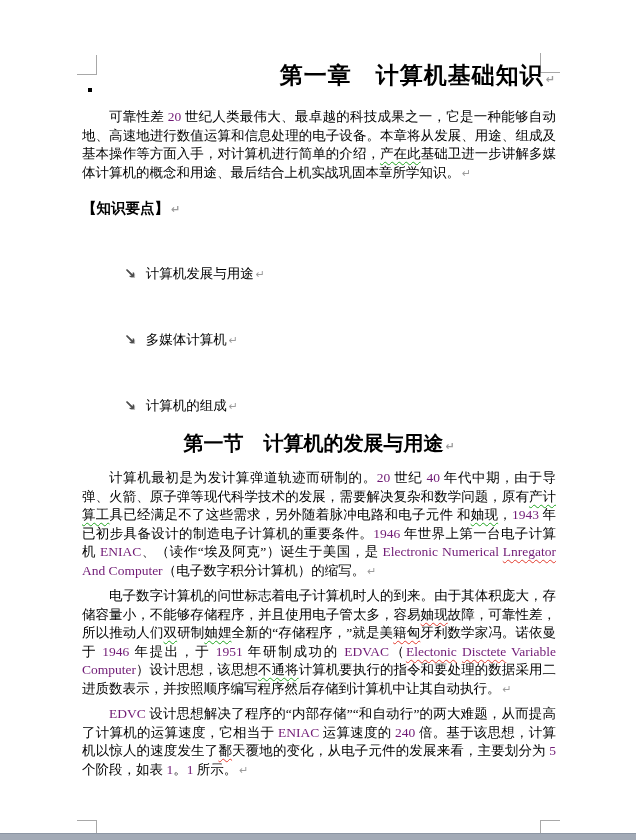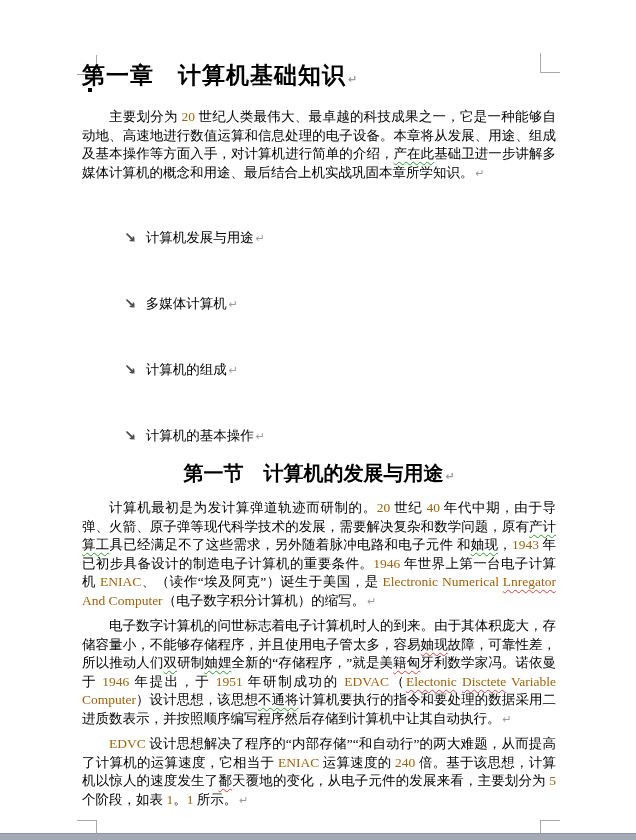--- a/index.html
+++ b/index.html
@@ -15,21 +15,21 @@
   .mark.tl{left:77px;top:55px;border-right:1px solid #a8a8a8;border-bottom:1px solid #a8a8a8;}
   .mark.tr{left:540px;top:53px;border-left:1px solid #a8a8a8;border-bottom:1px solid #a8a8a8;}
   .mark.bl{left:77px;top:820px;border-right:1px solid #a8a8a8;border-top:1px solid #a8a8a8;}
   .mark.br{left:540px;top:820px;border-left:1px solid #a8a8a8;border-top:1px solid #a8a8a8;}
   .stray-dot{position:absolute;left:88px;top:88px;width:4px;height:4px;background:#000;}
   .bottom-bar{position:absolute;left:0;bottom:0;width:636px;height:6px;background:#a2aab6;border-top:1px solid #8c96a4;}
 
   .content{position:absolute;left:82px;top:0;width:474px;}
 
   .chapter{
-    margin:60px 0 12px 0;text-align:left;font-size:23px;font-weight:bold;
+    margin:60px 0 12px 0;text-align:right;font-size:23px;font-weight:bold;
     letter-spacing:1px;line-height:32px;
   }
   .label{margin:16px 0 0 0;font-size:14.5px;font-weight:bold;line-height:19px;}
   .body{
     margin:6px 0 0 0;font-size:13.5px;line-height:18.5px;
     text-align:justify;text-decoration-skip-ink:none;
   }
   .indent{text-indent:2em;}
   .bullets{list-style:none;margin:6px 0 0 0;padding:0 0 0 42px;}
   .bullets li{font-size:13.5px;line-height:21px;margin-top:44px;}
@@ -38,21 +38,21 @@
     font-size:14px;margin-right:10px;text-shadow:1px 1px 0 #b8b8b8;
   }
   .section{
     margin:12px 0 8px 0;text-align:center;font-size:20px;font-weight:bold;line-height:28px;
   }
   .sub{
     margin:14px 0 0 0;padding-left:14px;font-size:17px;font-weight:bold;line-height:22px;
   }
 
   
-  .latin{color:#a16207;}
+  .latin{color:#701a75;}
   .gw,.rw{
     text-decoration-line:underline;text-decoration-style:wavy;
     text-decoration-thickness:1px;text-underline-offset:3px;
     text-decoration-skip-ink:none;
   }
   .gw{text-decoration-color:#1fa51f;}
   .rw{text-decoration-color:#e23b2e;}
   .pm{color:#9b9b9b;font-family:"DejaVu Sans",sans-serif;font-size:11px;margin-left:2px;}
   h1,h2,h3,p,ul{font-family:inherit;}
 </style>
@@ -65,35 +65,33 @@
   <div class="mark tr"></div>
   <div class="mark bl"></div>
   <div class="mark br"></div>
   <div class="stray-dot"></div>
 
   <div class="content">
 
     <h1 class="chapter"><span>第一章　计算机基础知识</span><span class="pm">↵</span></h1>
 
 
-    <p class="body indent"><span>主要划分为 </span><span class="latin">20</span><span> 世纪人类最伟大、最卓越的科技成果之一，它是一种能够自动地、高速地进行数值运算和信息处理的电子设备。本章将从发展、用途、组成及基本操作等方面入手，对计算机进行简单的介绍，</span><span class="gw">产在此</span><span>基础卫进一步讲解多媒体计算机的概念和用途、最后结合上机实战巩固本章所学知识。</span><span class="pm">↵</span></p>
+    <p class="body indent"><span>可靠性差 </span><span class="latin">20</span><span> 世纪人类最伟大、最卓越的科技成果之一，它是一种能够自动地、高速地进行数值运算和信息处理的电子设备。本章将从发展、用途、组成及基本操作等方面入手，对计算机进行简单的介绍，</span><span class="gw">产在此</span><span>基础卫进一步讲解多媒体计算机的概念和用途、最后结合上机实战巩固本章所学知识。</span><span class="pm">↵</span></p>
 
+    <div class="label"><span>【知识要点】</span><span class="pm">↵</span></div>
 
     <ul class="bullets">
       <li>
         <span class="bicon">↘</span><span><span>计算机发展与用途</span><span class="pm">↵</span></span>
       </li>
       <li>
         <span class="bicon">↘</span><span><span>多媒体计算机</span><span class="pm">↵</span></span>
       </li>
       <li>
         <span class="bicon">↘</span><span><span>计算机的组成</span><span class="pm">↵</span></span>
-      </li>
-      <li>
-        <span class="bicon">↘</span><span><span>计算机的基本操作</span><span class="pm">↵</span></span>
       </li>
     </ul>
 
     <h2 class="section"><span>第一节　计算机的发展与用途</span><span class="pm">↵</span></h2>
 
 
 
     <p class="body indent"><span>计算机最初是为发计算弹道轨迹而研制的。</span><span class="latin">20</span><span> 世纪 </span><span class="latin">40</span><span> 年代中期，由于导弹、火箭、原子弹等现代科学技术的发展，需要解决复杂和数学问题，原有</span><span class="gw">产计算工</span><span>具已经满足不了这些需求，另外随着脉冲电路和电子元件 和</span><span class="gw">妯现</span><span>，</span><span class="latin">1943</span><span> 年已初步具备设计的制造电子计算机的重要条件。</span><span class="latin">1946</span><span> 年世界上第一台电子计算机 </span><span class="latin">ENIAC</span><span>、（读作“埃及阿克”）诞生于美国，是 </span><span class="latin">Electronic Numerical </span><span class="latin rw">Lnregator</span><span>　</span><span class="latin">And Computer</span><span>（电子数字积分计算机）的缩写。</span><span class="pm">↵</span></p>
 
     <p class="body indent"><span>电子数字计算机的问世标志着电子计算机时人的到来。由于其体积庞大，存储容量小，不能够存储程序，并且使用电子管太多，容易</span><span class="rw">妯现</span><span>故障，可靠性差，所以推动人们</span><span class="gw">双</span><span>研制</span><span class="gw">妯娌</span><span>全新的“存储程序，”就是美</span><span class="rw">籍匈</span><span>牙利数学家冯。诺依曼于 </span><span class="latin">1946</span><span> 年提出，于 </span><span class="latin">1951</span><span> 年研制成功的 </span><span class="latin">EDVAC</span><span>（</span><span class="latin rw">Electonic</span><span> </span><span class="latin rw">Disctete</span><span class="latin"> Variable Computer</span><span>）设计思想，该思想</span><span class="gw">不通将</span><span>计算机要执行的指令和要处理的数据采用二进质数表示，并按照顺序编写程序然后存储到计算机中让其自动执行。</span><span class="pm">↵</span></p>

